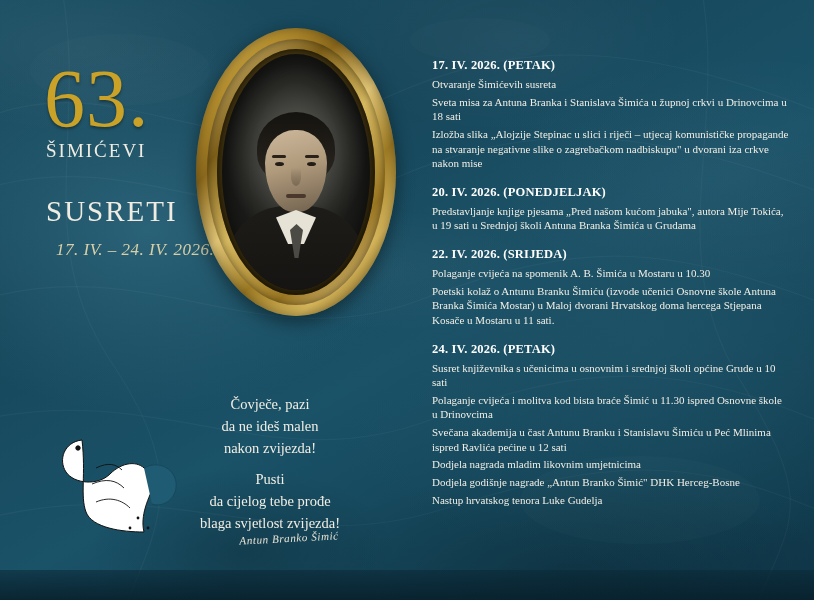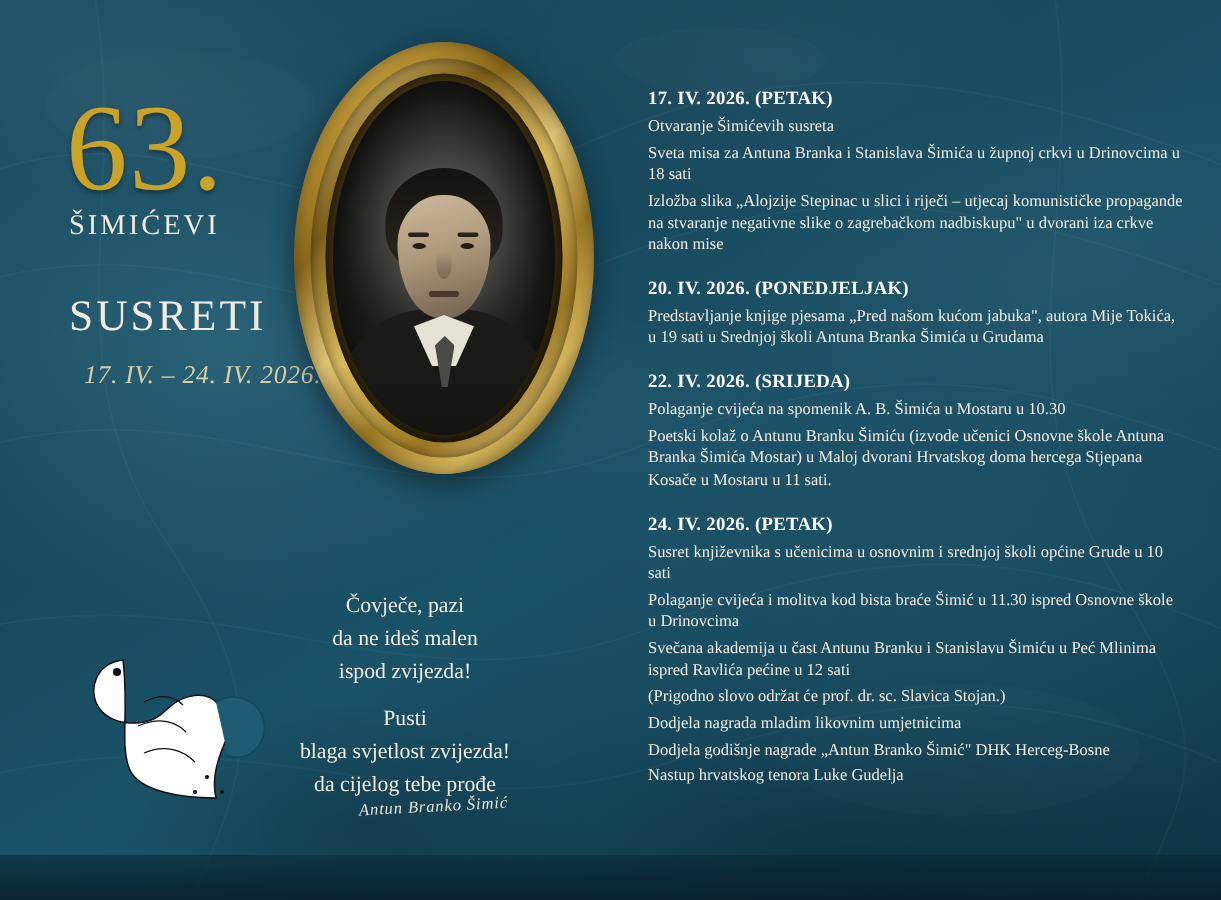--- a/index.html
+++ b/index.html
@@ -325,26 +325,26 @@
         <circle cx="86" cy="106" r="1.4"></circle>
         <circle cx="96" cy="116" r="1.4"></circle>
         <circle cx="78" cy="116" r="1.4"></circle>
       </g>
     </svg>
 
     <div class="poem">
       <div class="stanza">
         <div>Čovječe, pazi</div>
         <div>da ne ideš malen</div>
-        <div>ispod zvijezda!</div>
+        <div>nakon zvijezda!</div>
       </div>
       <div class="stanza">
         <div>Pusti</div>
+        <div>da cijelog tebe prođe</div>
         <div>blaga svjetlost zvijezda!</div>
-        <div>da cijelog tebe prođe</div>
       </div>
     </div>
 
     <div class="signature">Antun Branko Šimić</div>
   </div>
 
   <div class="right">
 
     <div class="day">
       <div class="day-head">17. IV. 2026. (PETAK)</div>
@@ -362,21 +362,20 @@
       <div class="day-head">22. IV. 2026. (SRIJEDA)</div>
       <div class="day-line">Polaganje cvijeća na spomenik A. B. Šimića u Mostaru u 10.30</div>
       <div class="day-line">Poetski kolaž o Antunu Branku Šimiću (izvode učenici Osnovne škole Antuna Branka Šimića Mostar) u Maloj dvorani Hrvatskog doma hercega Stjepana Kosače u Mostaru u 11 sati.</div>
     </div>
 
     <div class="day">
       <div class="day-head">24. IV. 2026. (PETAK)</div>
       <div class="day-line">Susret književnika s učenicima u osnovnim i srednjoj školi općine Grude u 10 sati</div>
       <div class="day-line">Polaganje cvijeća i molitva kod bista braće Šimić u 11.30 ispred Osnovne škole u Drinovcima</div>
       <div class="day-line">Svečana akademija u čast Antunu Branku i Stanislavu Šimiću  u Peć Mlinima ispred Ravlića pećine u 12 sati</div>
-      <div class="day-line">(Prigodno slovo održat će prof. dr. sc. Slavica Stojan.)</div>
       <div class="day-line">Dodjela nagrada mladim likovnim umjetnicima</div>
       <div class="day-line">Dodjela godišnje nagrade „Antun Branko Šimić" DHK Herceg-Bosne</div>
       <div class="day-line">Nastup hrvatskog tenora Luke Gudelja</div>
 
     </div>
 
   </div>
 
   <div class="footer-strip"></div>
 </div>

